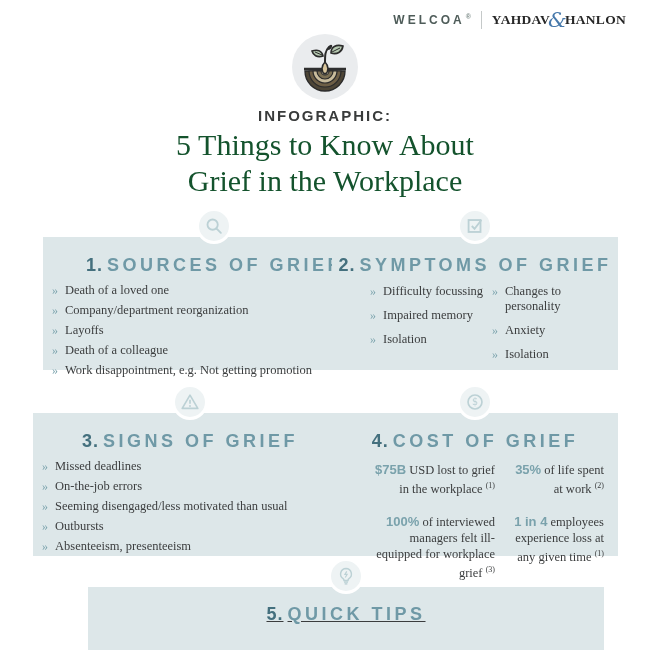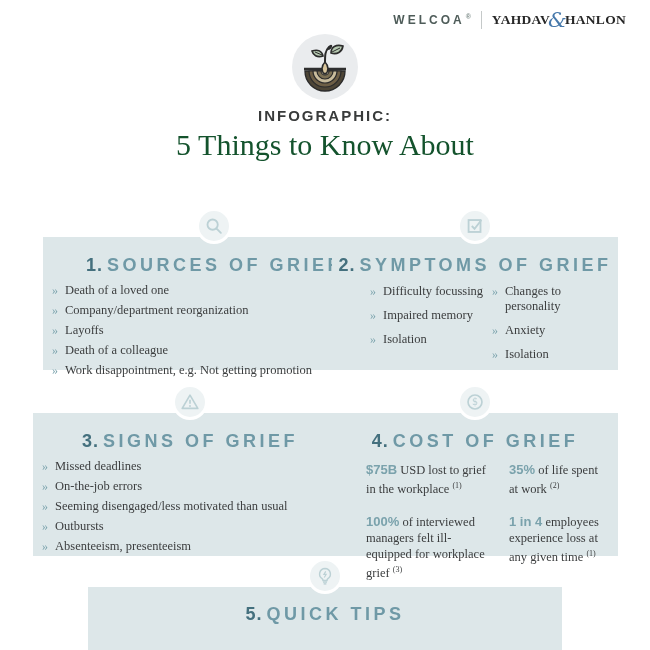--- a/index.html
+++ b/index.html
@@ -49,21 +49,21 @@
     font-family:"Liberation Serif", serif; font-weight:400;
     font-size:30px; line-height:36px; color:#14532d;
   }
 
   
   .panel { position:absolute; background:#dde7e9; }
   .panel-1 { left:43px;  top:237px; width:342px; height:133px; }
   .panel-2 { left:332px; top:237px; width:286px; height:133px; }
   .panel-3 { left:33px;  top:413px; width:314px; height:143px; }
   .panel-4 { left:332px; top:413px; width:286px; height:143px; }
-  .panel-5 { left:88px;  top:587px; width:474px; height:63px;  }
+  .panel-5 { left:88px;  top:587px; width:516px; height:63px;text-decoration:underline;  }
 
   .badge {
     position:absolute; top:-29px; left:50%; transform:translateX(-50%);
     width:36px; height:36px; border-radius:50%;
     background:#eef3f4; border:3px solid #ffffff;
     display:flex; align-items:center; justify-content:center;
   }
   .badge svg { display:block; }
 
   .panel h2 {
@@ -81,21 +81,21 @@
   ul.blist li .blt {
     color:#7ba3ad; font-size:12px; width:13px; flex:0 0 13px; line-height:15px;
   }
 
   .two-col { display:flex; margin-top:8px; padding-left:38px; }
   .two-col ul.blist { margin-top:0; padding-left:0; }
   .two-col ul.blist li { margin-bottom:9px; width:122px; }
 
   .stats {
     display:grid; grid-template-columns:143px 1fr;
-    margin:10px 0 0 34px; row-gap:17px; column-gap:0;
+    margin:10px 0 0 34px; row-gap:17px; column-gap:0;text-align:right;
   }
   .stat { font-size:12.5px; line-height:16px; color:#3b3d3e; padding-right:14px; }
   .stat .sv {
     font-family:"Liberation Sans", sans-serif; font-weight:700;
     color:#7aa2ac; font-size:13px;
   }
   .stat sup { font-size:8px; color:#3b3d3e; }
 
   .tips-sub {
     margin-top:5px; text-align:center;
@@ -140,20 +140,21 @@
       <path d="M31 22 L24 19" stroke="#2b2b2b" stroke-width="1"></path>
 
       <path d="M40 20 C46 22 51 19 52 13 C45 11 40 14 40 20 Z" fill="#b6c9b1" stroke="#2b2b2b" stroke-width="1.6"></path>
       <path d="M41 19 L49 15" stroke="#2b2b2b" stroke-width="1"></path>
     </svg>
   </div>
 
   <div class="kicker">INFOGRAPHIC:</div>
   <div class="title">
     <div>5 Things to Know About</div>
+    <div>Grief in the Workplace</div>
   </div>
 
   <div class="panel panel-1">
     <div class="badge">
       <svg width="22" height="22" viewBox="0 0 24 24">
         <circle cx="10.5" cy="10.5" r="5.6" fill="none" stroke="#bcd1d5" stroke-width="2"></circle>
         <line x1="14.8" y1="14.8" x2="19.5" y2="19.5" stroke="#bcd1d5" stroke-width="2" stroke-linecap="round"></line>
       </svg>
     </div>
     <h2><span class="num">1.</span><span>SOURCES OF GRIEF</span></h2>

